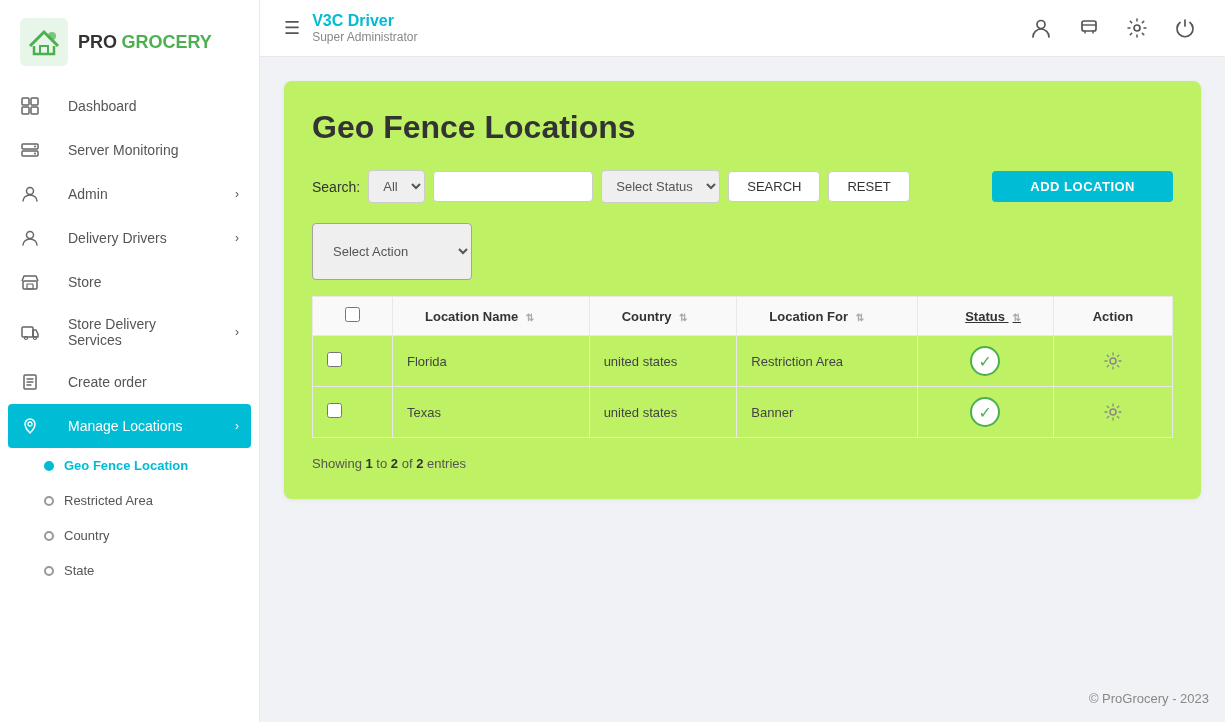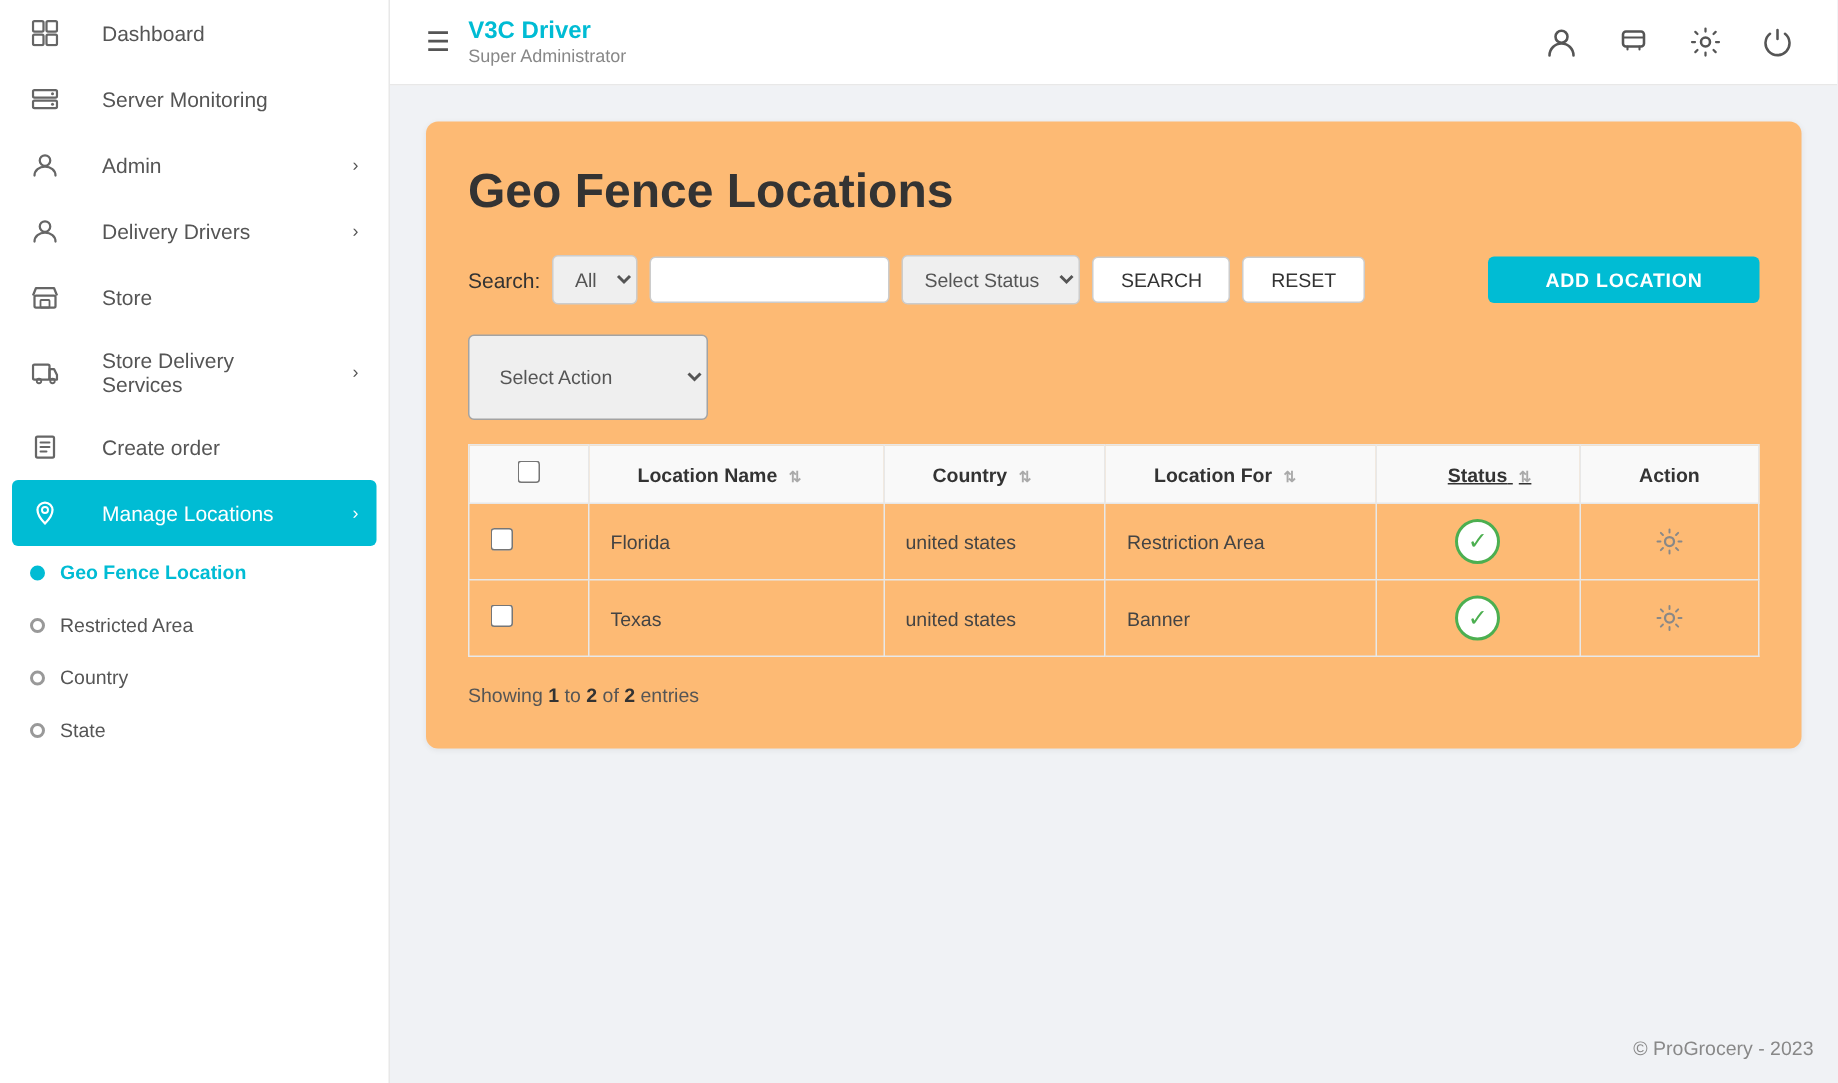--- a/index.html
+++ b/index.html
@@ -55,21 +55,21 @@
       justify-content: center;
       flex-shrink: 0;
     }
     .nav-item .chevron {
       margin-left: auto;
       font-size: 12px;
     }
     .sub-nav-item {
       display: flex;
       align-items: center;
-      padding: 10px 20px 10px 20px;
+      padding: 10px 20px 10px 44px;
       gap: 10px;
       cursor: pointer;
       color: #555;
       font-size: 13px;
     }
     .sub-nav-item.active-sub { color: #00bcd4; font-weight: 600; }
     .sub-nav-item .circle-icon {
       width: 10px;
       height: 10px;
       border-radius: 50%;
@@ -129,21 +129,21 @@
       color: #555;
       font-size: 18px;
     }
 
     
     .content {
       flex: 1;
       padding: 24px;
     }
     .card {
-      background: #fdba74;
+      background: #bef264;
       border-radius: 8px;
       padding: 28px;
       box-shadow: 0 1px 4px rgba(0,0,0,0.07);
     }
     .page-title {
       font-size: 32px;
       font-weight: 700;
       color: #333;
       margin-bottom: 24px;
     }
@@ -289,20 +289,34 @@
     input[type="checkbox"] {
       width: 15px;
       height: 15px;
       cursor: pointer;
     }
   </style>
 </head>
 <body>
 
 <aside class="sidebar">
+  <div class="sidebar-logo">
+
+    <svg class="logo-icon" viewBox="0 0 48 48" fill="none" xmlns="http://www.w3.org/2000/svg">
+      <rect width="48" height="48" rx="6" fill="#e8f5e9"></rect>
+      <path d="M10 28 L24 14 L38 28" stroke="#4caf50" stroke-width="3" fill="none"></path>
+      <path d="M14 28 L14 36 L34 36 L34 28" stroke="#4caf50" stroke-width="2.5" fill="none"></path>
+      <path d="M20 36 L20 28 L28 28 L28 36" stroke="#4caf50" stroke-width="2" fill="none"></path>
+      <circle cx="32" cy="18" r="4" fill="#4caf50" opacity="0.7"></circle>
+    </svg>
+    <div>
+      <span style="color:#333;font-size:18px;font-weight:700;">PRO</span>
+      <span style="color:#4caf50;font-size:18px;font-weight:700;">GROCERY</span>
+    </div>
+  </div>
 
   <nav class="sidebar-nav">
 
     <div class="nav-item">
       <span class="nav-icon">
         <svg width="18" height="18" viewBox="0 0 18 18" fill="none">
             <rect x="1" y="1" width="7" height="7" rx="1" stroke="#666" stroke-width="1.5"></rect>
             <rect x="10" y="1" width="7" height="7" rx="1" stroke="#666" stroke-width="1.5"></rect>
             <rect x="1" y="10" width="7" height="7" rx="1" stroke="#666" stroke-width="1.5"></rect>
             <rect x="10" y="10" width="7" height="7" rx="1" stroke="#666" stroke-width="1.5"></rect>

